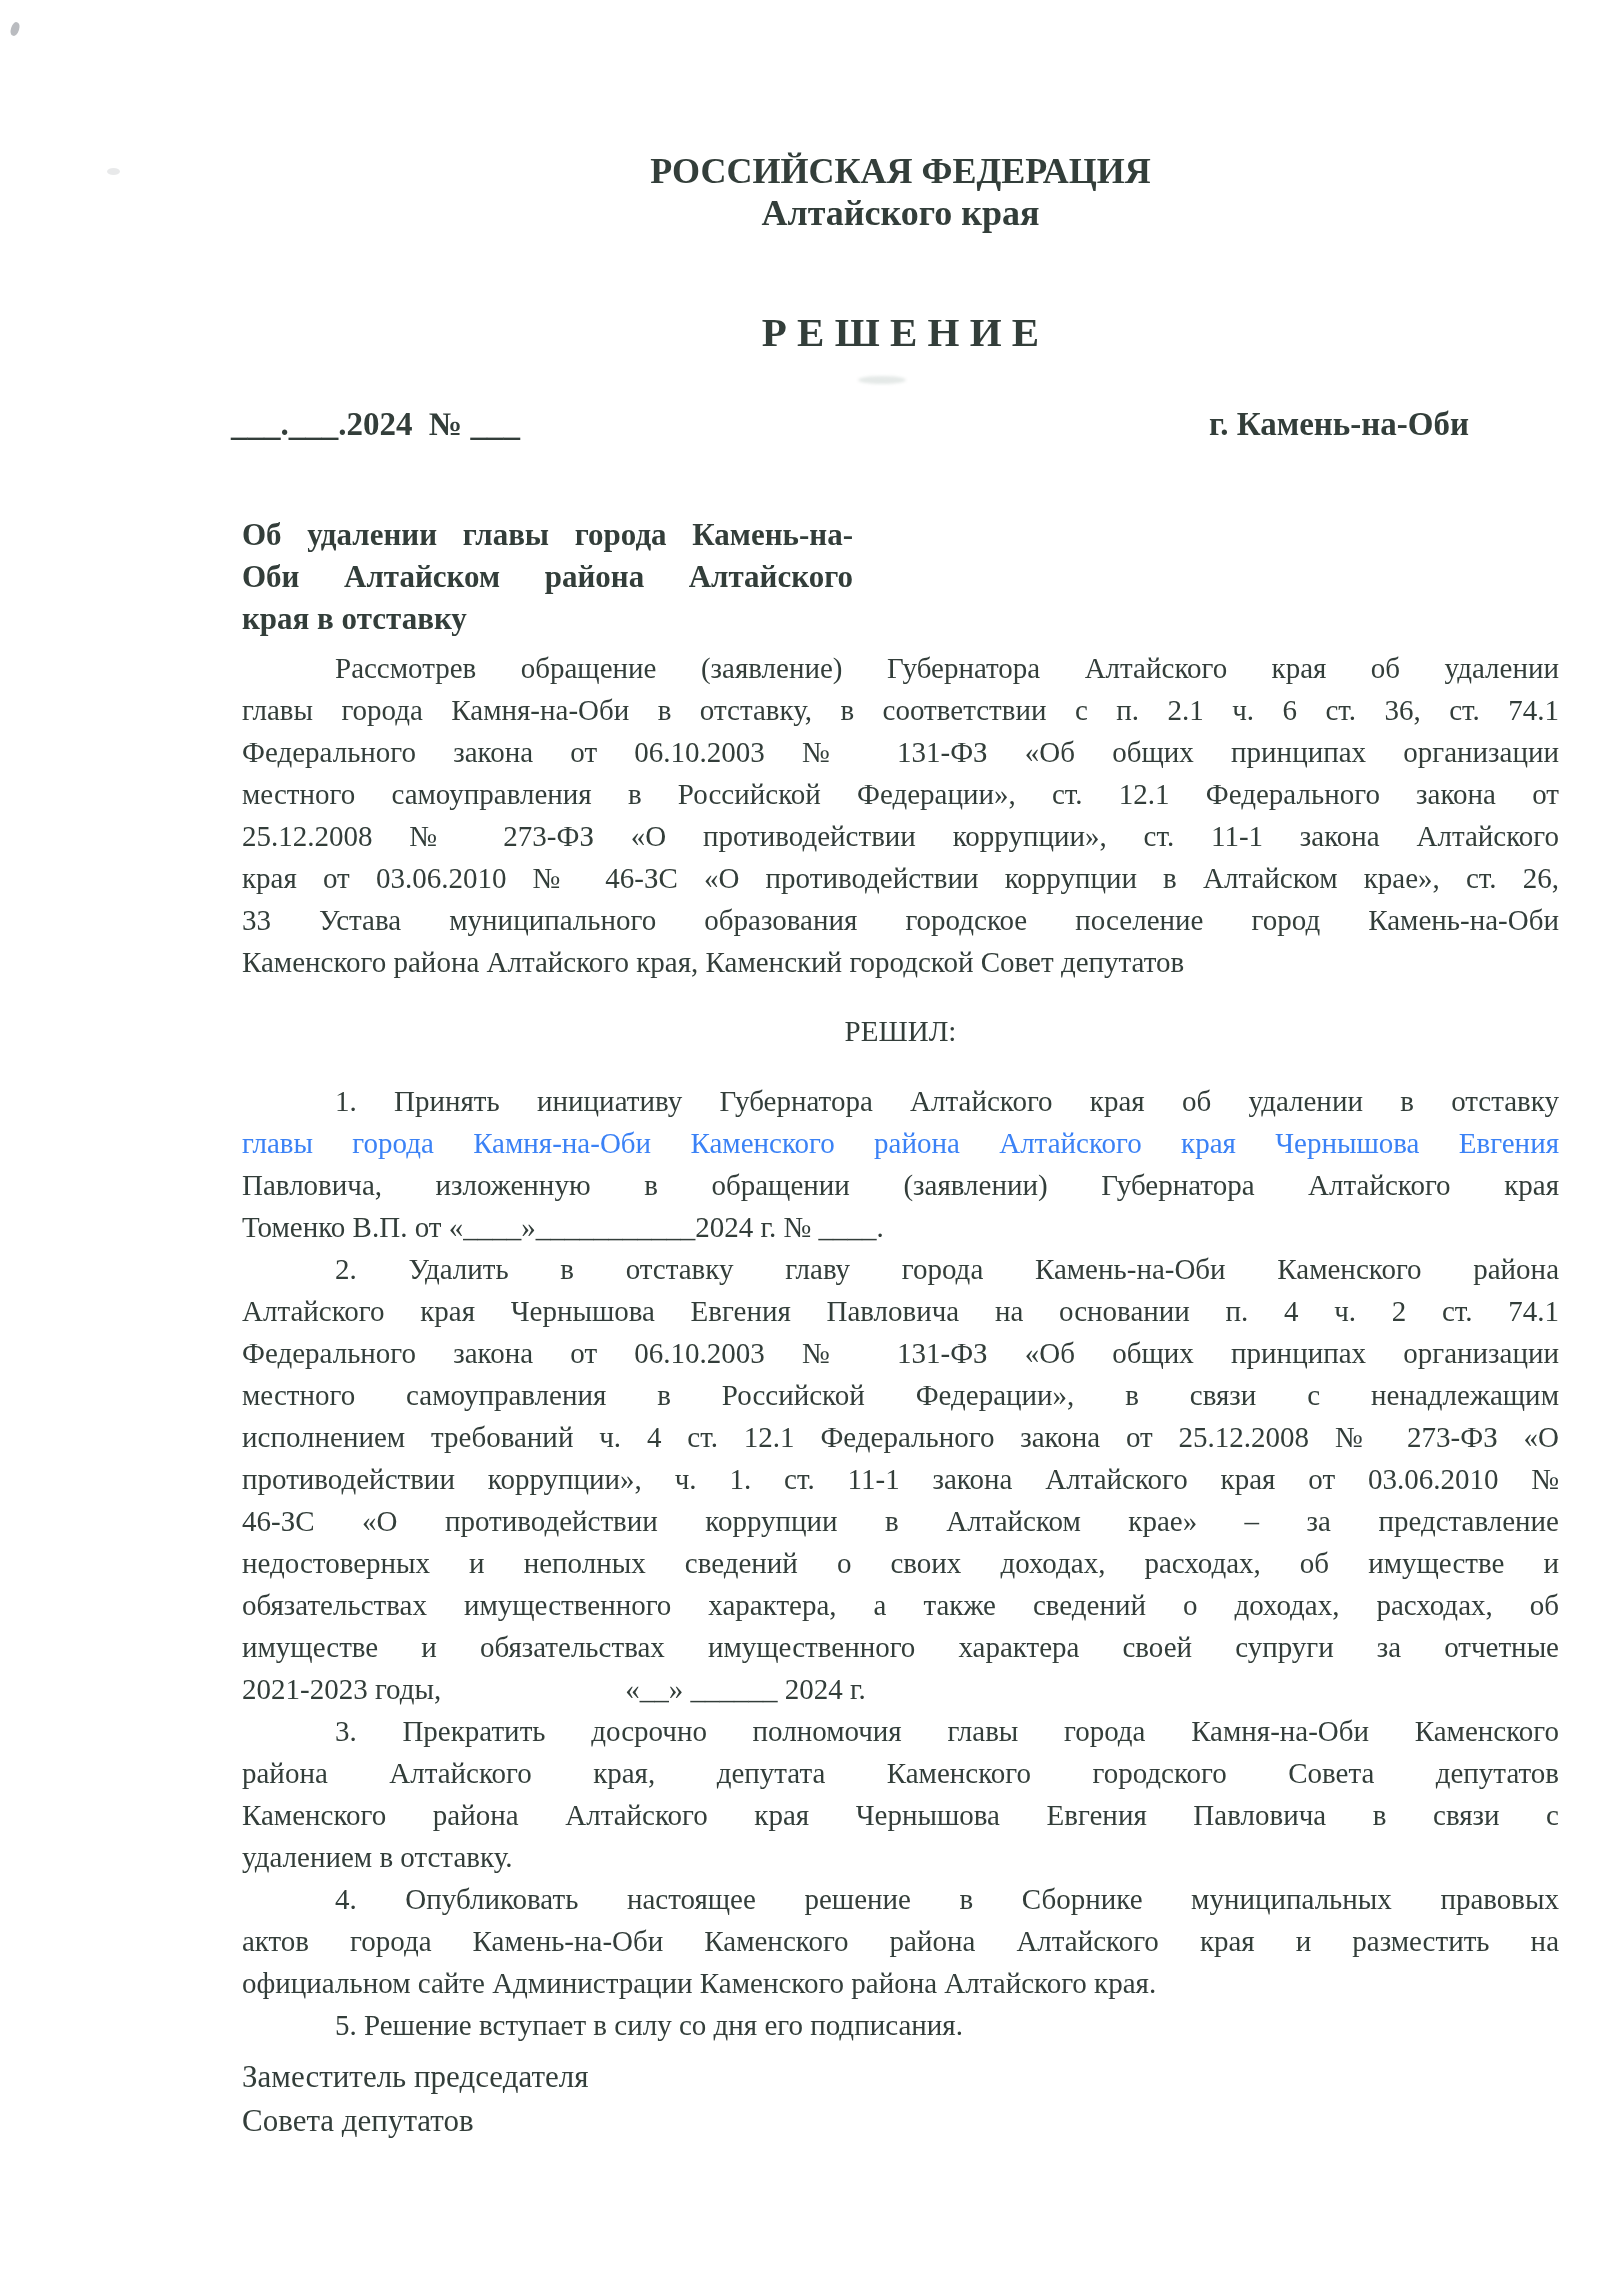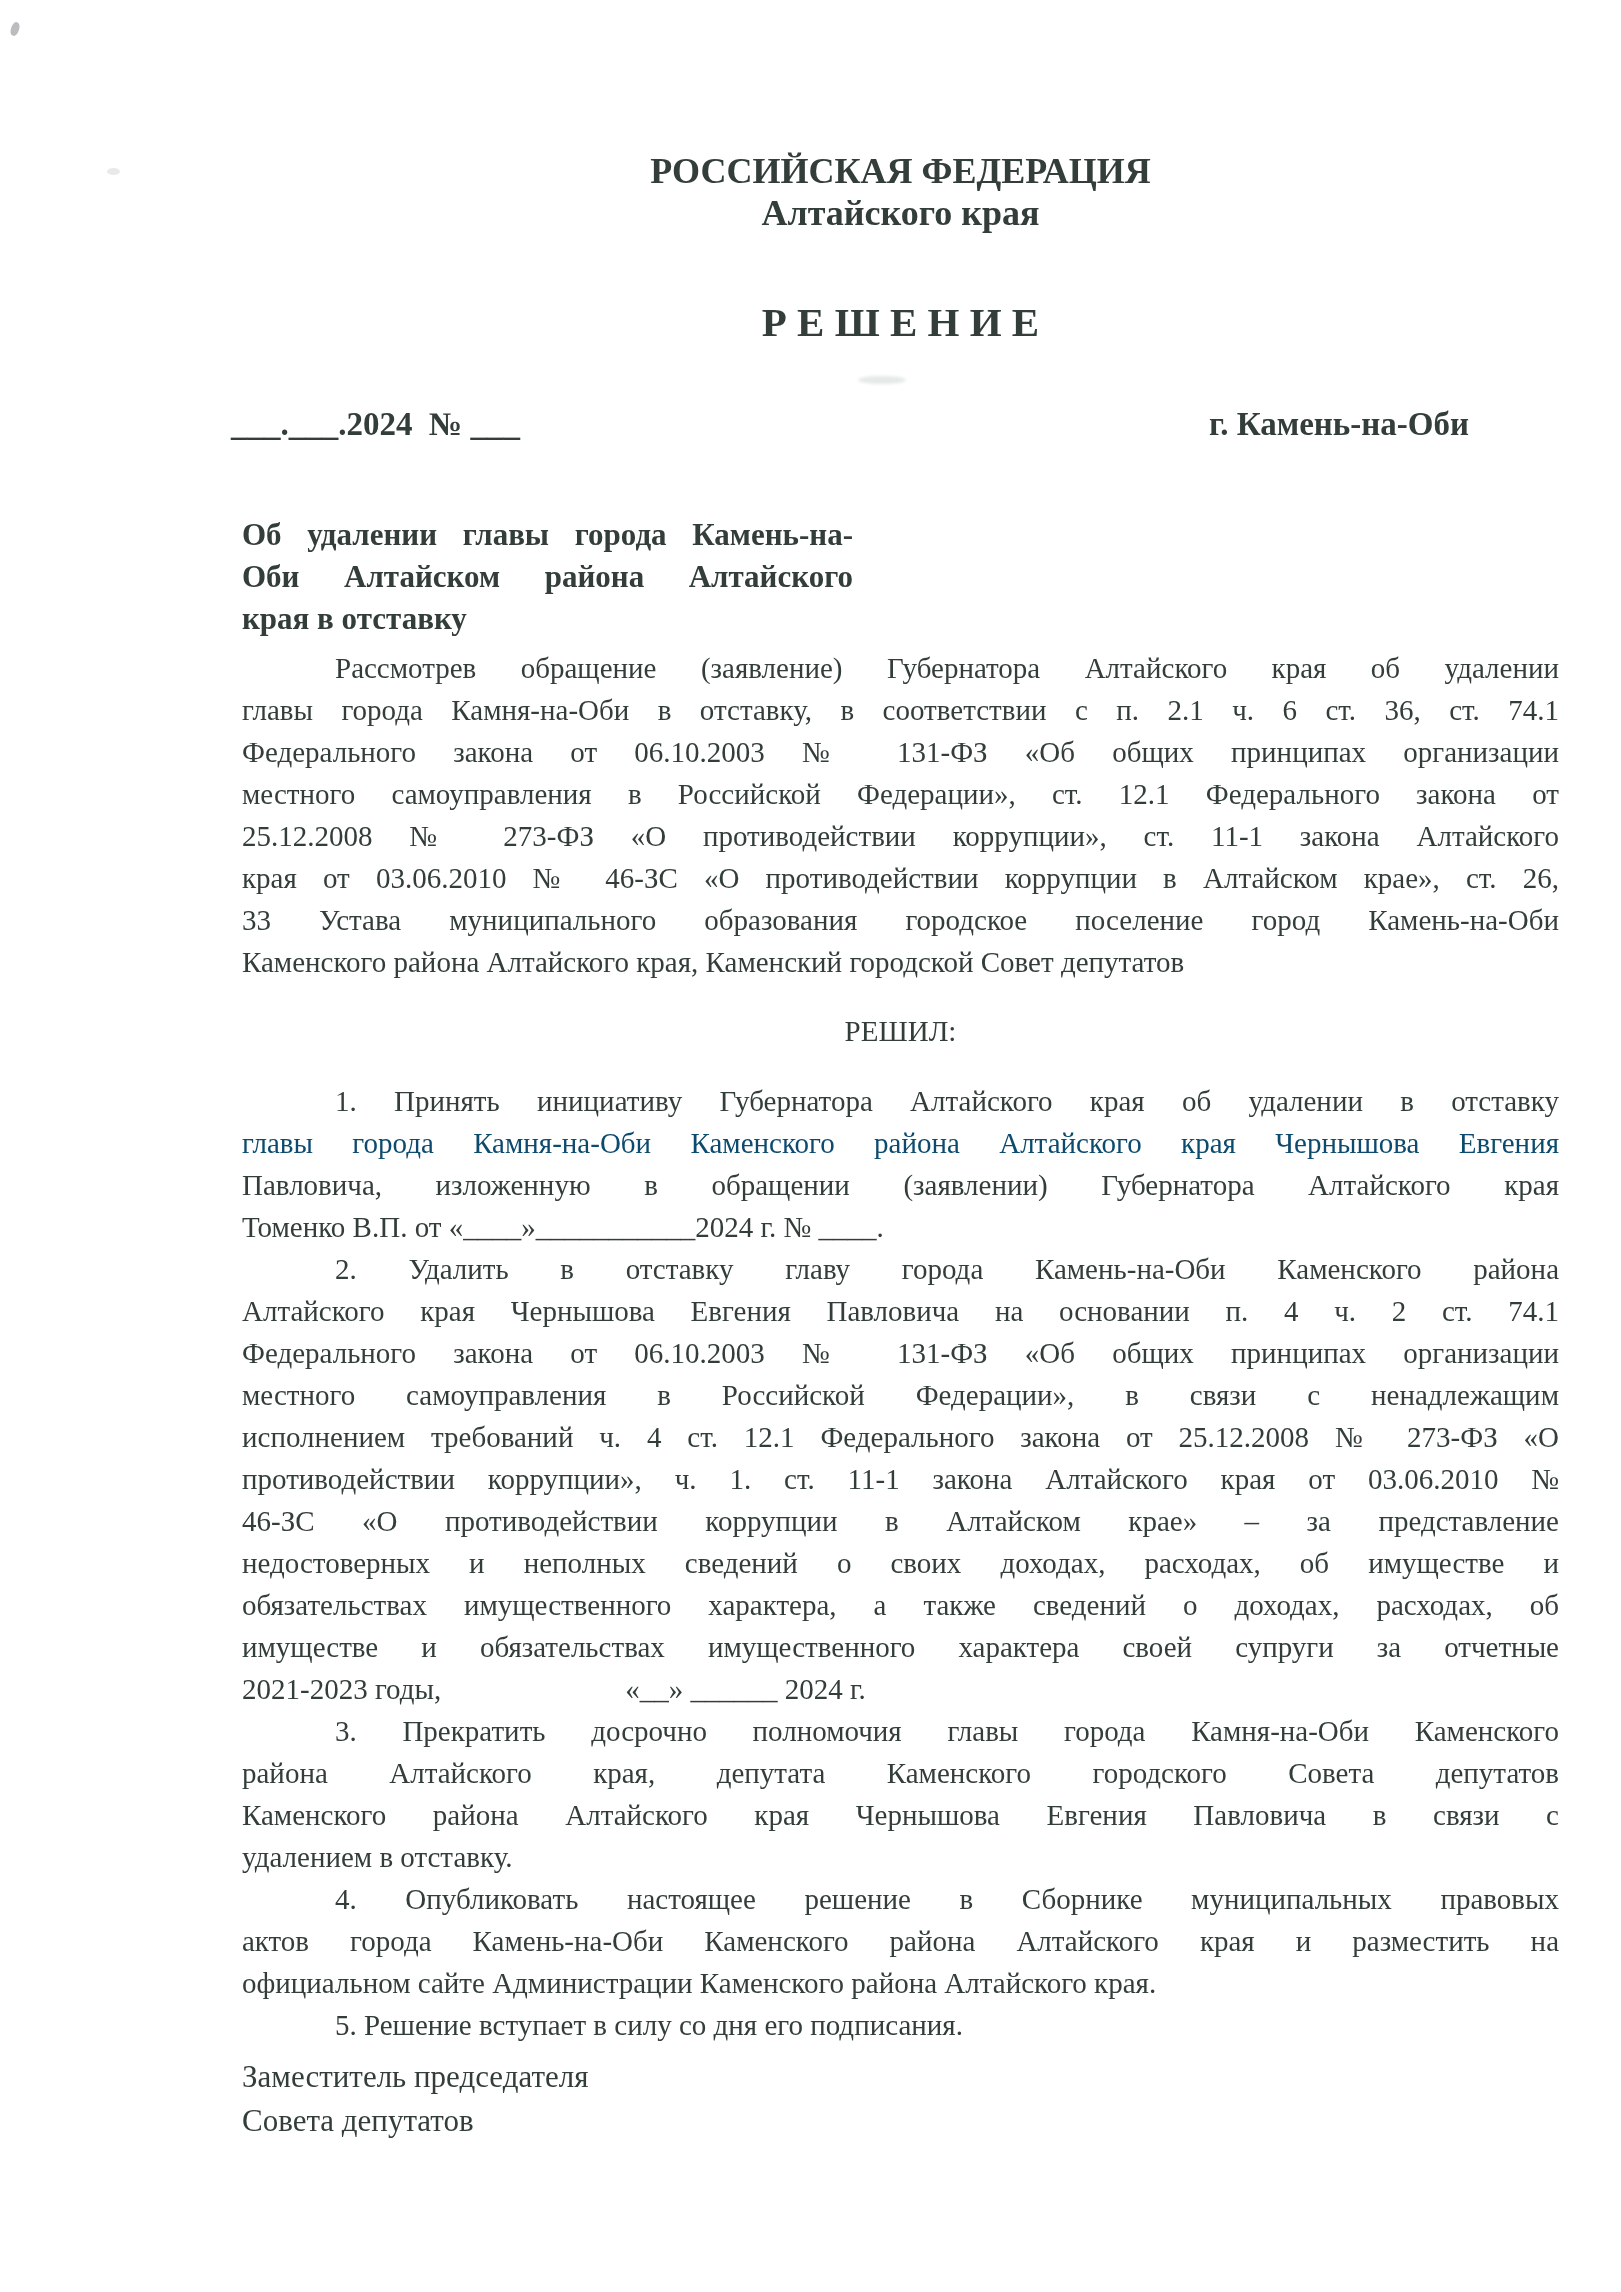--- a/index.html
+++ b/index.html
@@ -9,42 +9,42 @@
     background:#ffffff;
     font-family:"Liberation Serif", "DejaVu Serif", serif;
     color:#333e3a;
     overflow:hidden;
   }
   .doc-header{
     position:absolute;top:150px;left:242px;width:1317px;
     text-align:center;font-weight:700;font-size:36px;line-height:42px;
   }
   .doc-type{
-    position:absolute;top:300px;left:242px;width:1317px;
+    position:absolute;top:310px;left:242px;width:1317px;
     text-align:center;font-weight:700;font-size:41px;line-height:45px;
   }
   .meta-row{
     position:absolute;top:405px;left:231px;width:1238px;
     display:flex;justify-content:space-between;
     font-weight:700;font-size:33px;line-height:39px;white-space:pre;
   }
   .subject{
     position:absolute;top:514px;left:242px;width:611px;
     font-size:31px;line-height:42px;font-weight:bold;
   }
   .doc-body{
     position:absolute;top:647px;left:242px;width:1317px;
     font-size:29px;line-height:42px;
   }
   .para{margin:0;padding:0;}
   .ln{text-align:justify;text-align-last:justify;}
   .ln-first{text-indent:93px;}
   .ln-plain{text-align:left;text-align-last:left;}
   .reshil{text-align:center;margin:27px 0 28px 0;}
-  .blue{color:#0c4a6e;}
+  .blue{color:#3b82f6;}
   .gap{display:inline-block;width:184px;}
   .signature{
     position:absolute;top:2055px;left:242px;
     font-size:31px;line-height:44px;
   }
   
   .speck-a{position:absolute;left:10.7px;top:21.5px;width:8px;height:14.3px;
     background:#4a4f5a;opacity:.38;border-radius:45%;transform:rotate(18deg);}
   .speck-b{position:absolute;left:107px;top:168px;width:13.4px;height:7.2px;
     background:#8b8f98;opacity:.20;border-radius:50%;}

